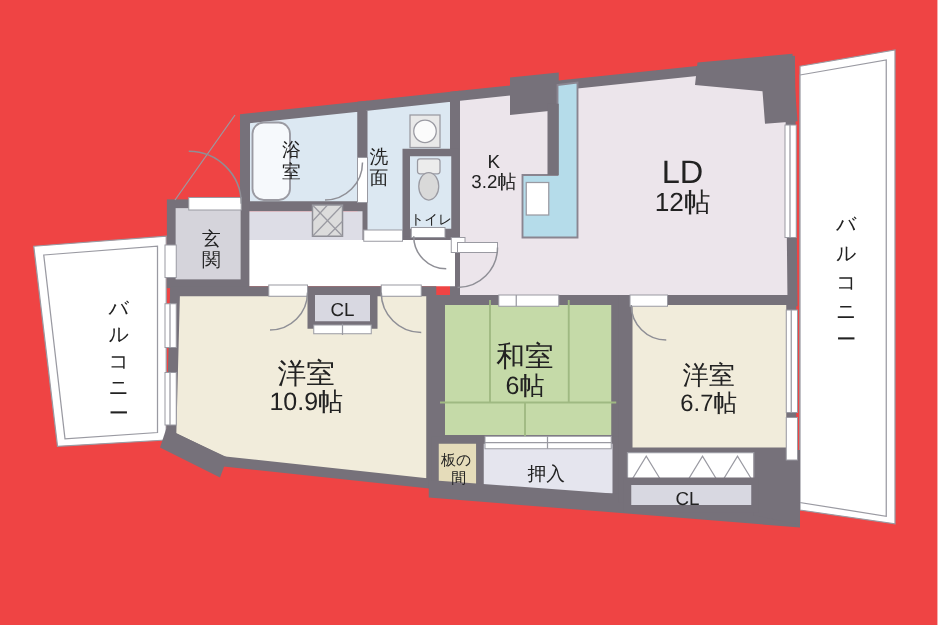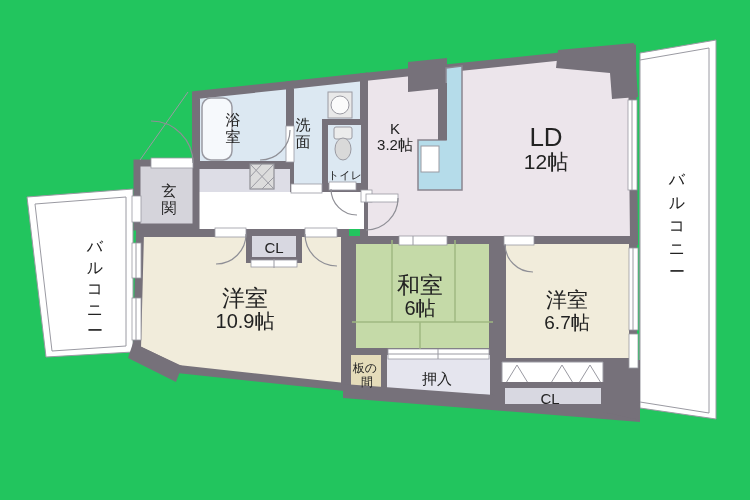--- a/index.html
+++ b/index.html
@@ -1,16 +1,16 @@
 <!DOCTYPE html>
 <html><head>
 <meta charset="utf-8">
 <style>
   html,body{margin:0;padding:0;background:#ffffff;}
-  .stage{position:relative;width:750px;height:500px;background:#22c55e;overflow:hidden;
+  .stage{position:relative;width:750px;height:500px;background:#ef4444;overflow:hidden;
          font-family:"Liberation Sans","DejaVu Sans",sans-serif;}
   svg{display:block;}
   .wall{fill:#76717a;}
   .blue{fill:#dce8f2;stroke:#76717a;stroke-width:8;stroke-linejoin:miter;}
   .pink{fill:#ece5eb;stroke:#76717a;stroke-width:8;}
   .cream{fill:#f1ecdb;stroke:#76717a;stroke-width:8;}
   .green{fill:#c5daa8;stroke:#76717a;stroke-width:8;}
   .gray{fill:#d5d4db;stroke:#76717a;stroke-width:7;}
   .closet{fill:#d8d8e1;stroke:#76717a;stroke-width:6;}
   .tan{fill:#e5dcba;stroke:#76717a;stroke-width:6;}

